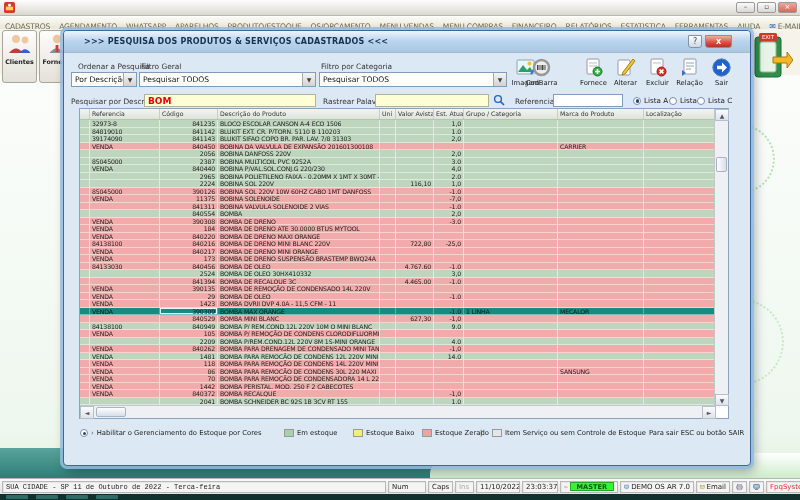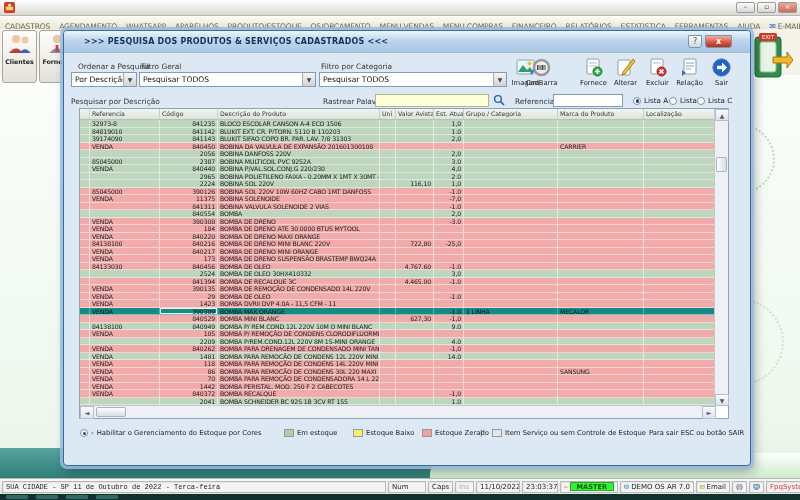--- a/index.html
+++ b/index.html
@@ -294,20 +294,21 @@
           <svg viewBox="0 0 21 21">
             <circle cx="10.5" cy="10.5" r="8.5" fill="#1f62c8" stroke="#0d3d8a"></circle>
             <circle cx="10.5" cy="10.5" r="8.5" fill="none" stroke="#7db0f0" stroke-width="1" opacity=".6"></circle>
             <path d="M6 8.7 h5 V5.5 L16 10.5 L11 15.5 V12.3 H6 z" fill="#fff"></path>
           </svg>
           <span class="al">Sair</span>
         </div>
       </div>
 
     <span class="flabel" style="left:7px; top:66px;">Pesquisar por Descrição</span>
+    <input class="tinput bom" style="left: 80px; top: 63px; width: 172px;" value="BOM">
     <span class="flabel" style="left:259px; top:66px;">Rastrear Palavras</span>
     <input class="tinput" style="left: 311px; top: 63px; width: 114px;" value="">
     <svg class="mag" style="left:429px; top:63px;" viewBox="0 0 12 12">
       <circle cx="5" cy="5" r="3.4" fill="none" stroke="#2a62b8" stroke-width="1.4"></circle>
         <line x1="7.6" y1="7.6" x2="11" y2="11" stroke="#2a62b8" stroke-width="1.6"></line>
     </svg>
     <span class="flabel" style="left:451px; top:66px;">Referencia</span>
     <input class="tinput white" style="left: 489px; top: 63px; width: 70px;" value="">
     <div id="listradios">
         <span class="radio" style="left: 569px; top: 65px;">

